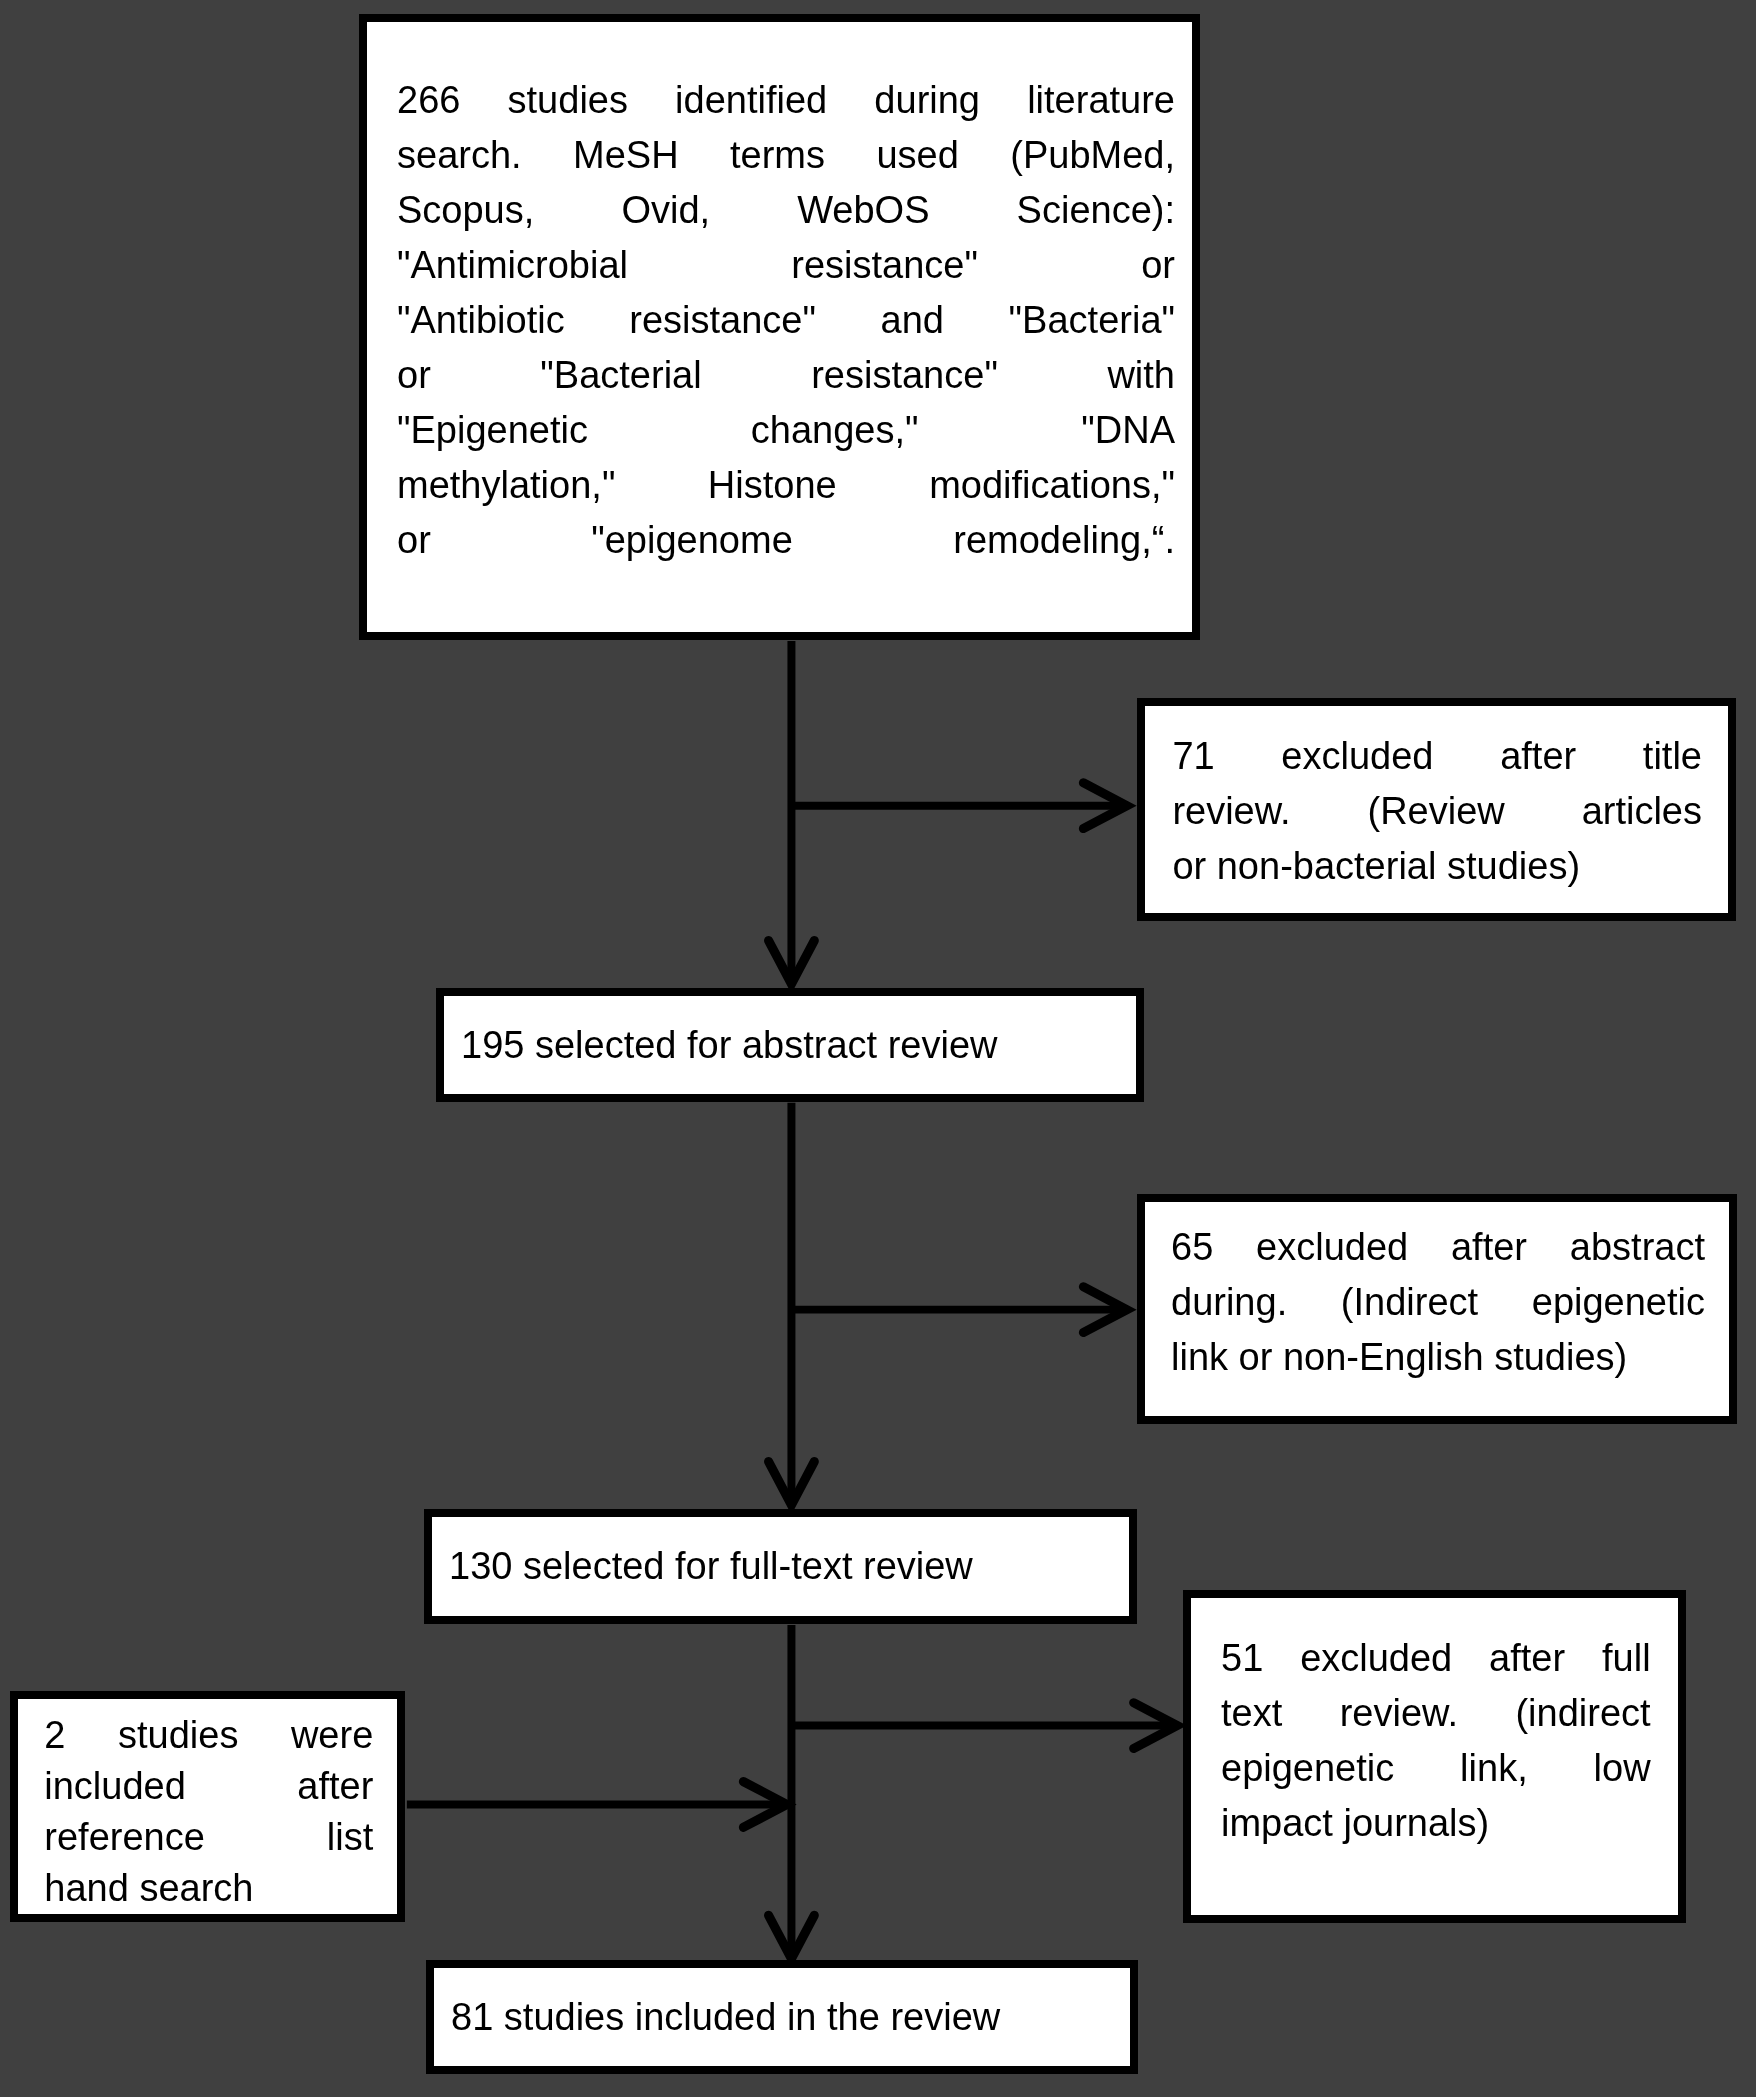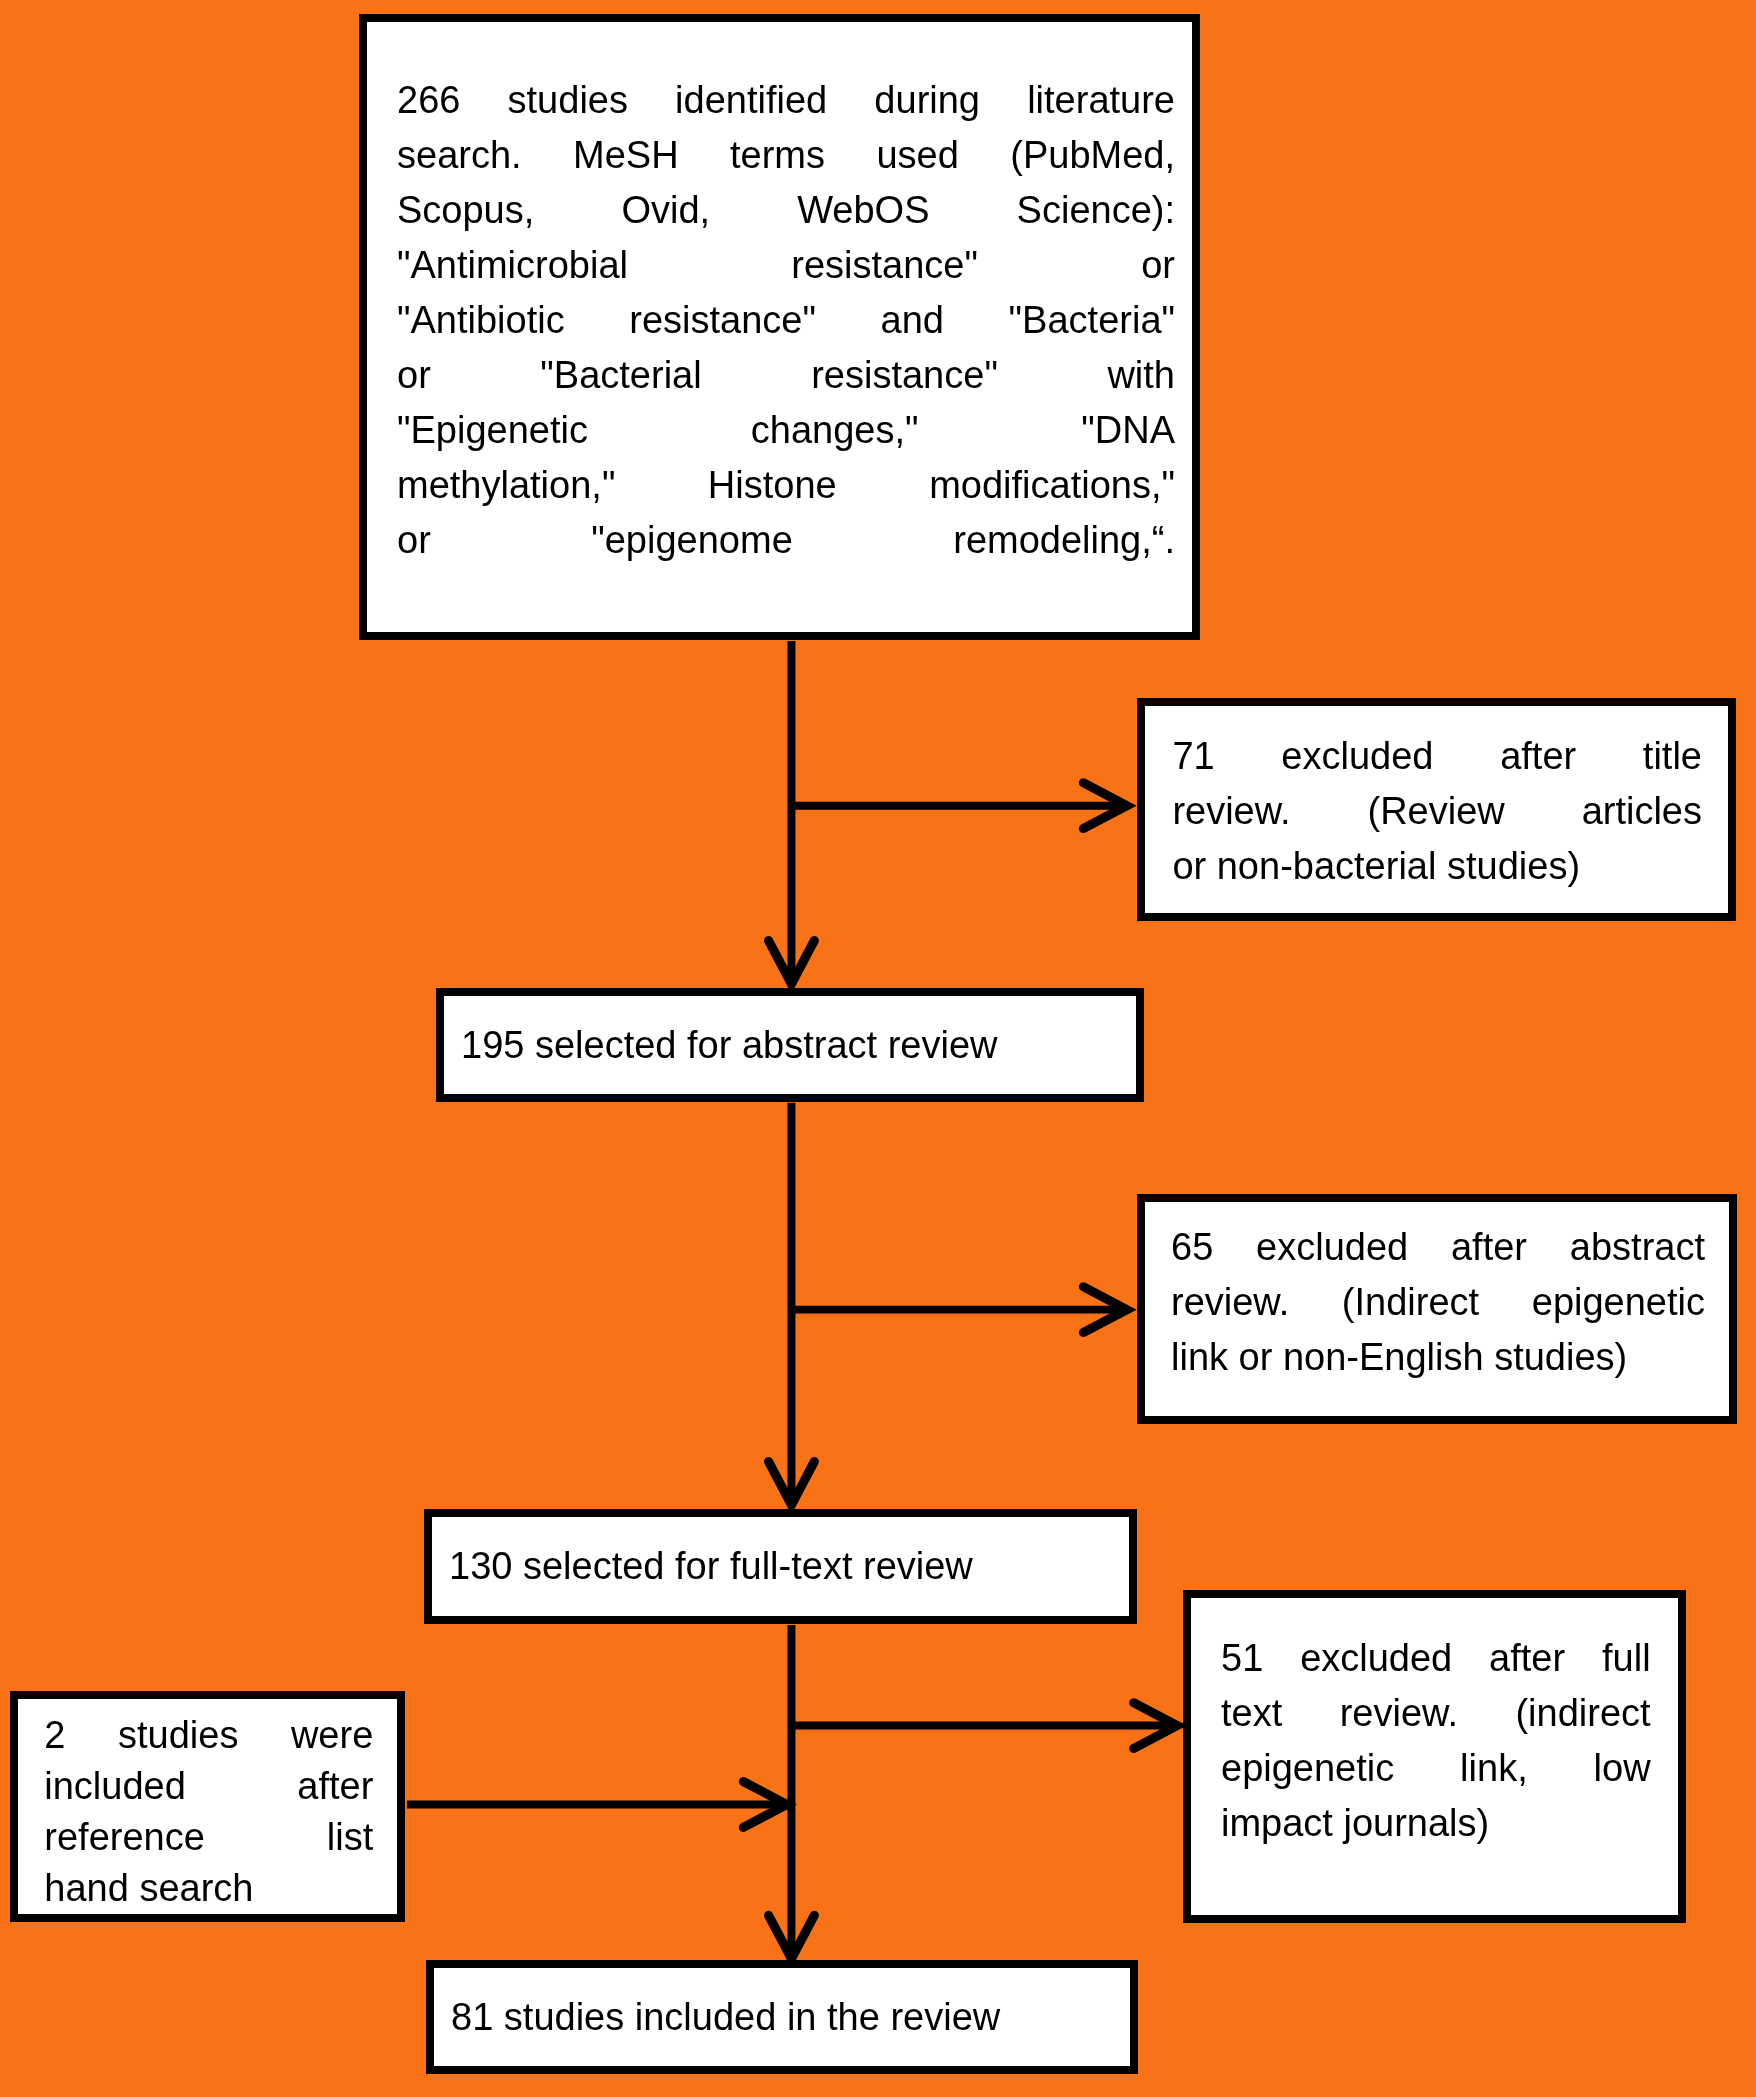--- a/index.html
+++ b/index.html
@@ -1,20 +1,20 @@
 <!DOCTYPE html>
 <html style="font-size:9.1px"><head>
 <meta charset="utf-8">
 <style>
   html, body { margin: 0; padding: 0; background: #ffffff; }
   .page {
     position: relative;
     width: 1756px;
     height: 2097px;
-    background: #f97316;
+    background: #404040;
     font-family: "Liberation Sans", "DejaVu Sans", sans-serif;
     color: #000000;
   }
   .connectors {
     position: absolute;
     left: 0; top: 0;
     width: 1756px; height: 2097px;
   }
   .connectors path {
     stroke: #000000;
@@ -102,21 +102,21 @@
       <div class="jline">review. (Review articles</div>
       <div class="jline">or non-bacterial studies)</div>
     </div>
 
   <div class="box b-abstract center">
     <span>195 selected for abstract review</span>
   </div>
 
   <div class="box b-excl-abstract last-left">
       <div class="jline">65 excluded after abstract</div>
-      <div class="jline">review. (Indirect epigenetic</div>
+      <div class="jline">during. (Indirect epigenetic</div>
       <div class="jline">link or non-English studies)</div>
     </div>
 
   <div class="box b-fulltext center">
     <span>130 selected for full-text review</span>
   </div>
 
   <div class="box b-excl-fulltext last-left">
       <div class="jline">51 excluded after full</div>
       <div class="jline">text review. (indirect</div>

